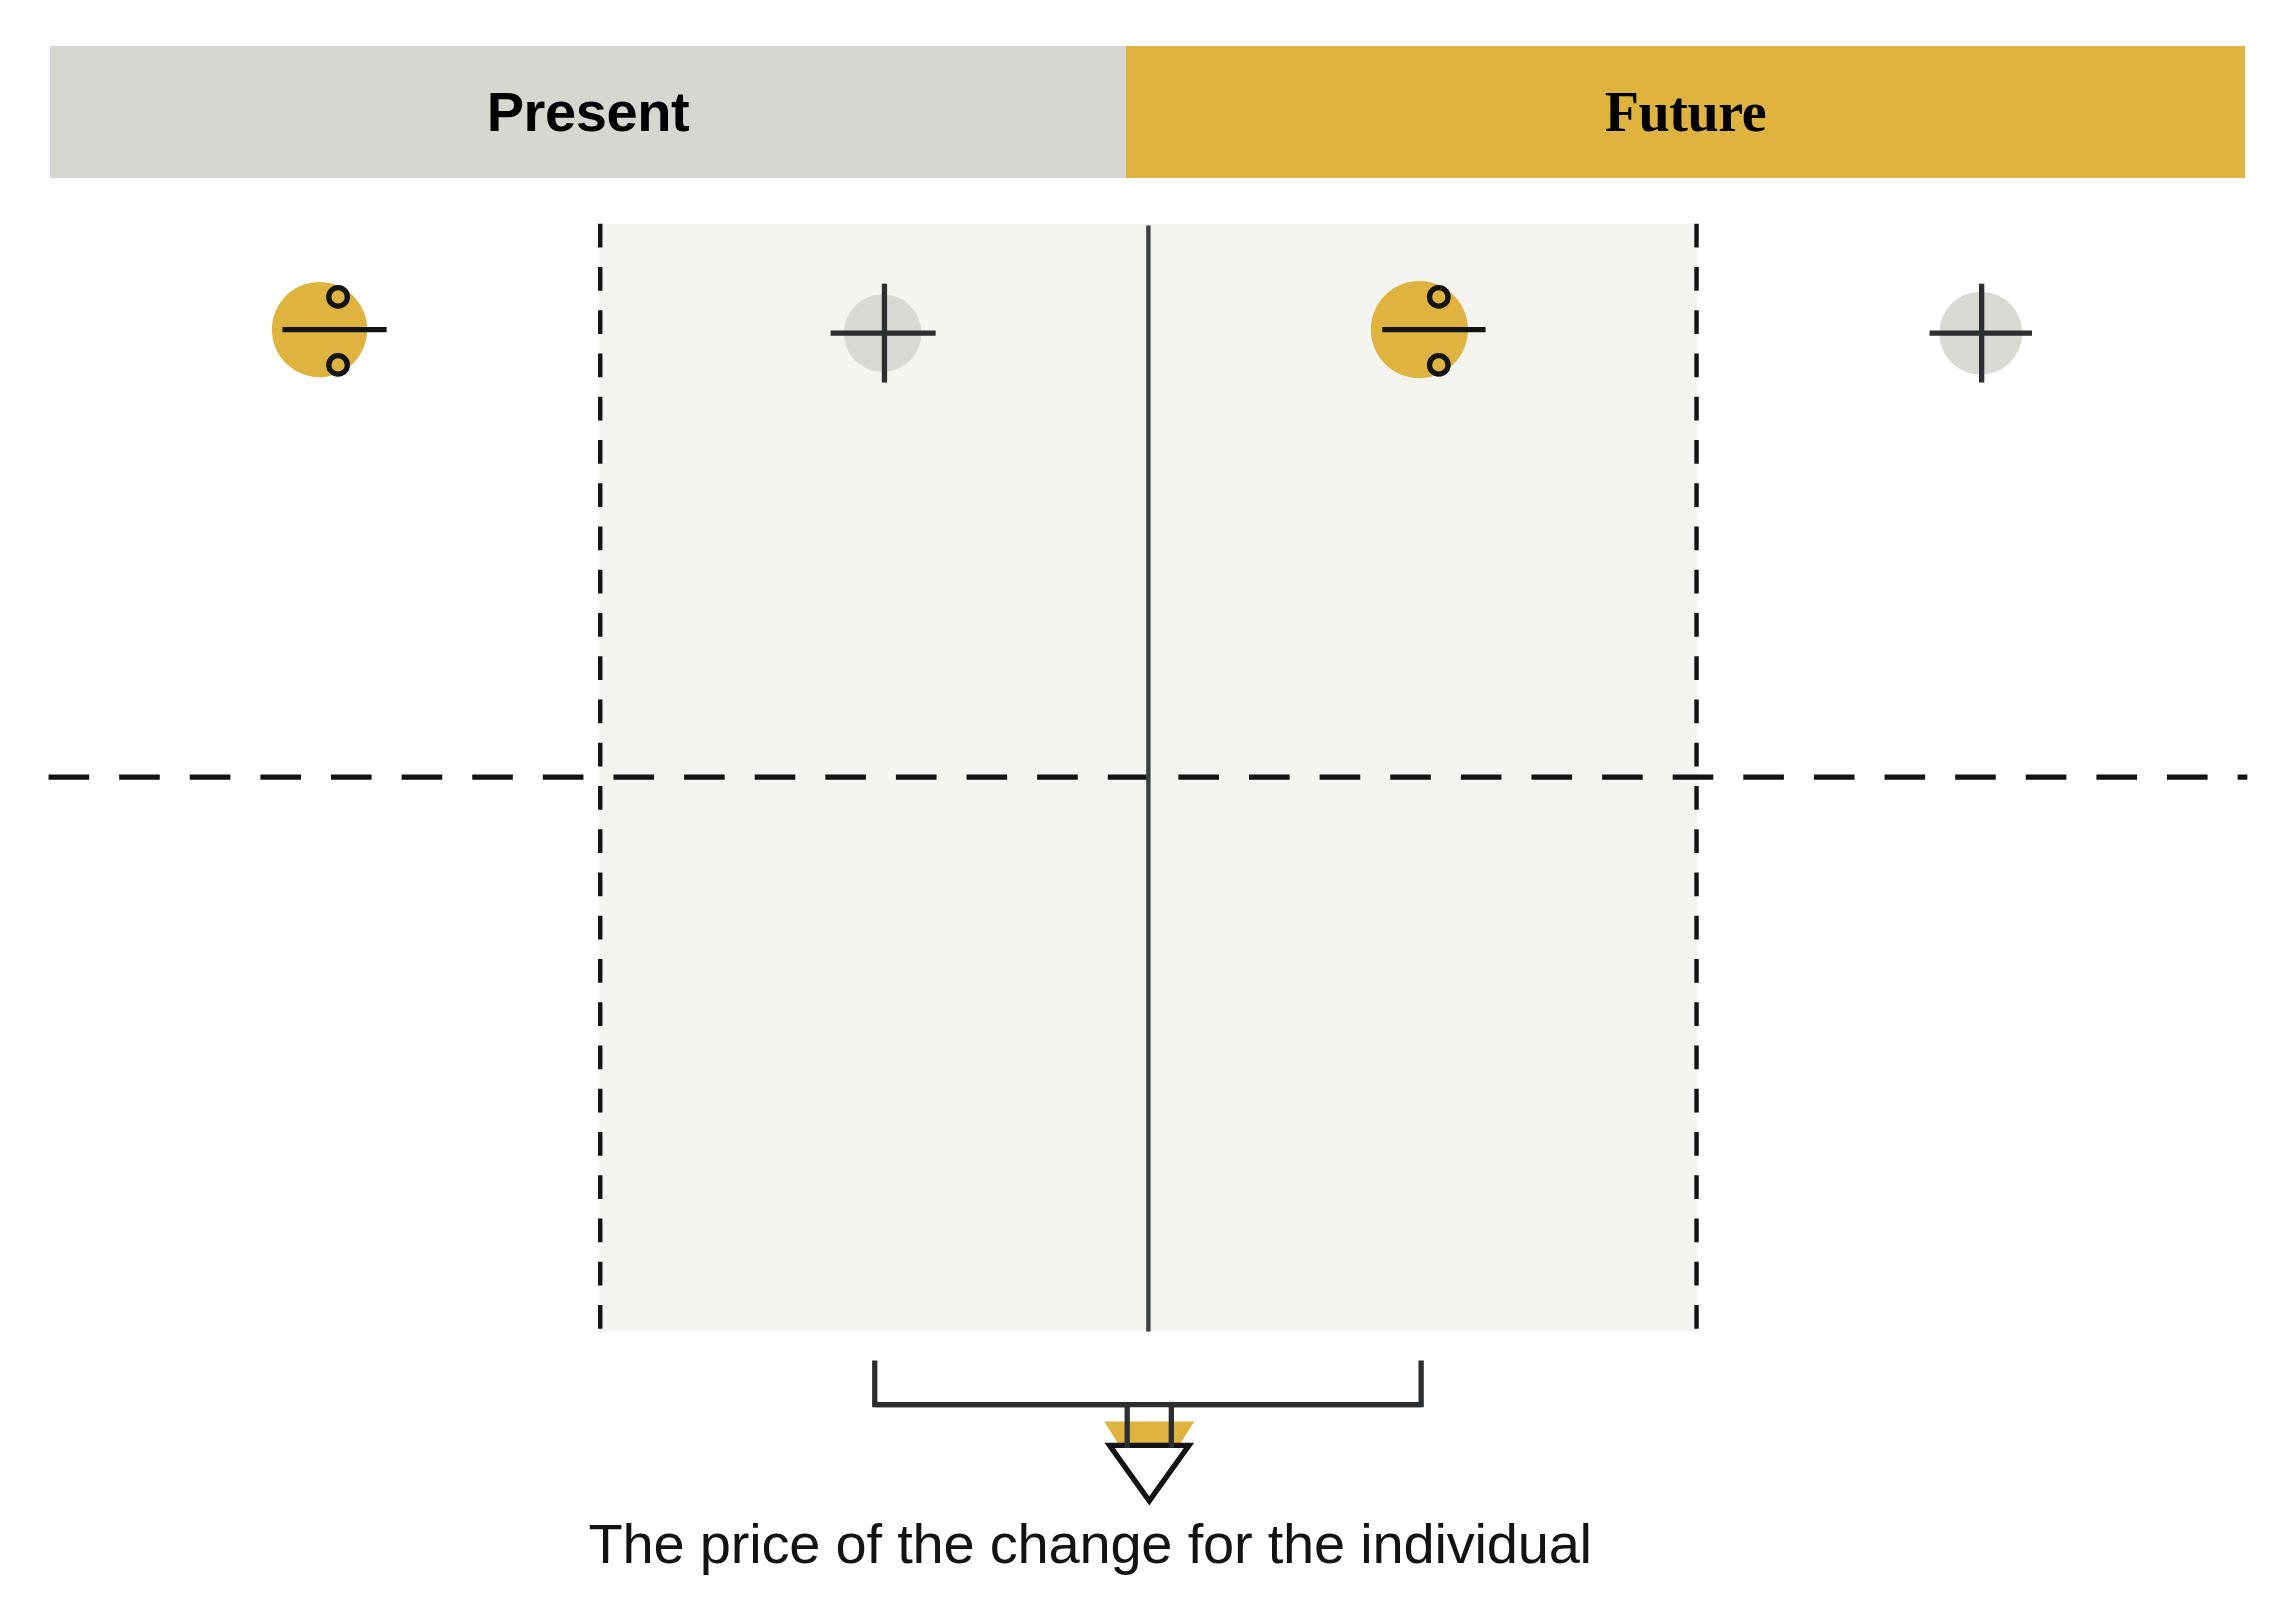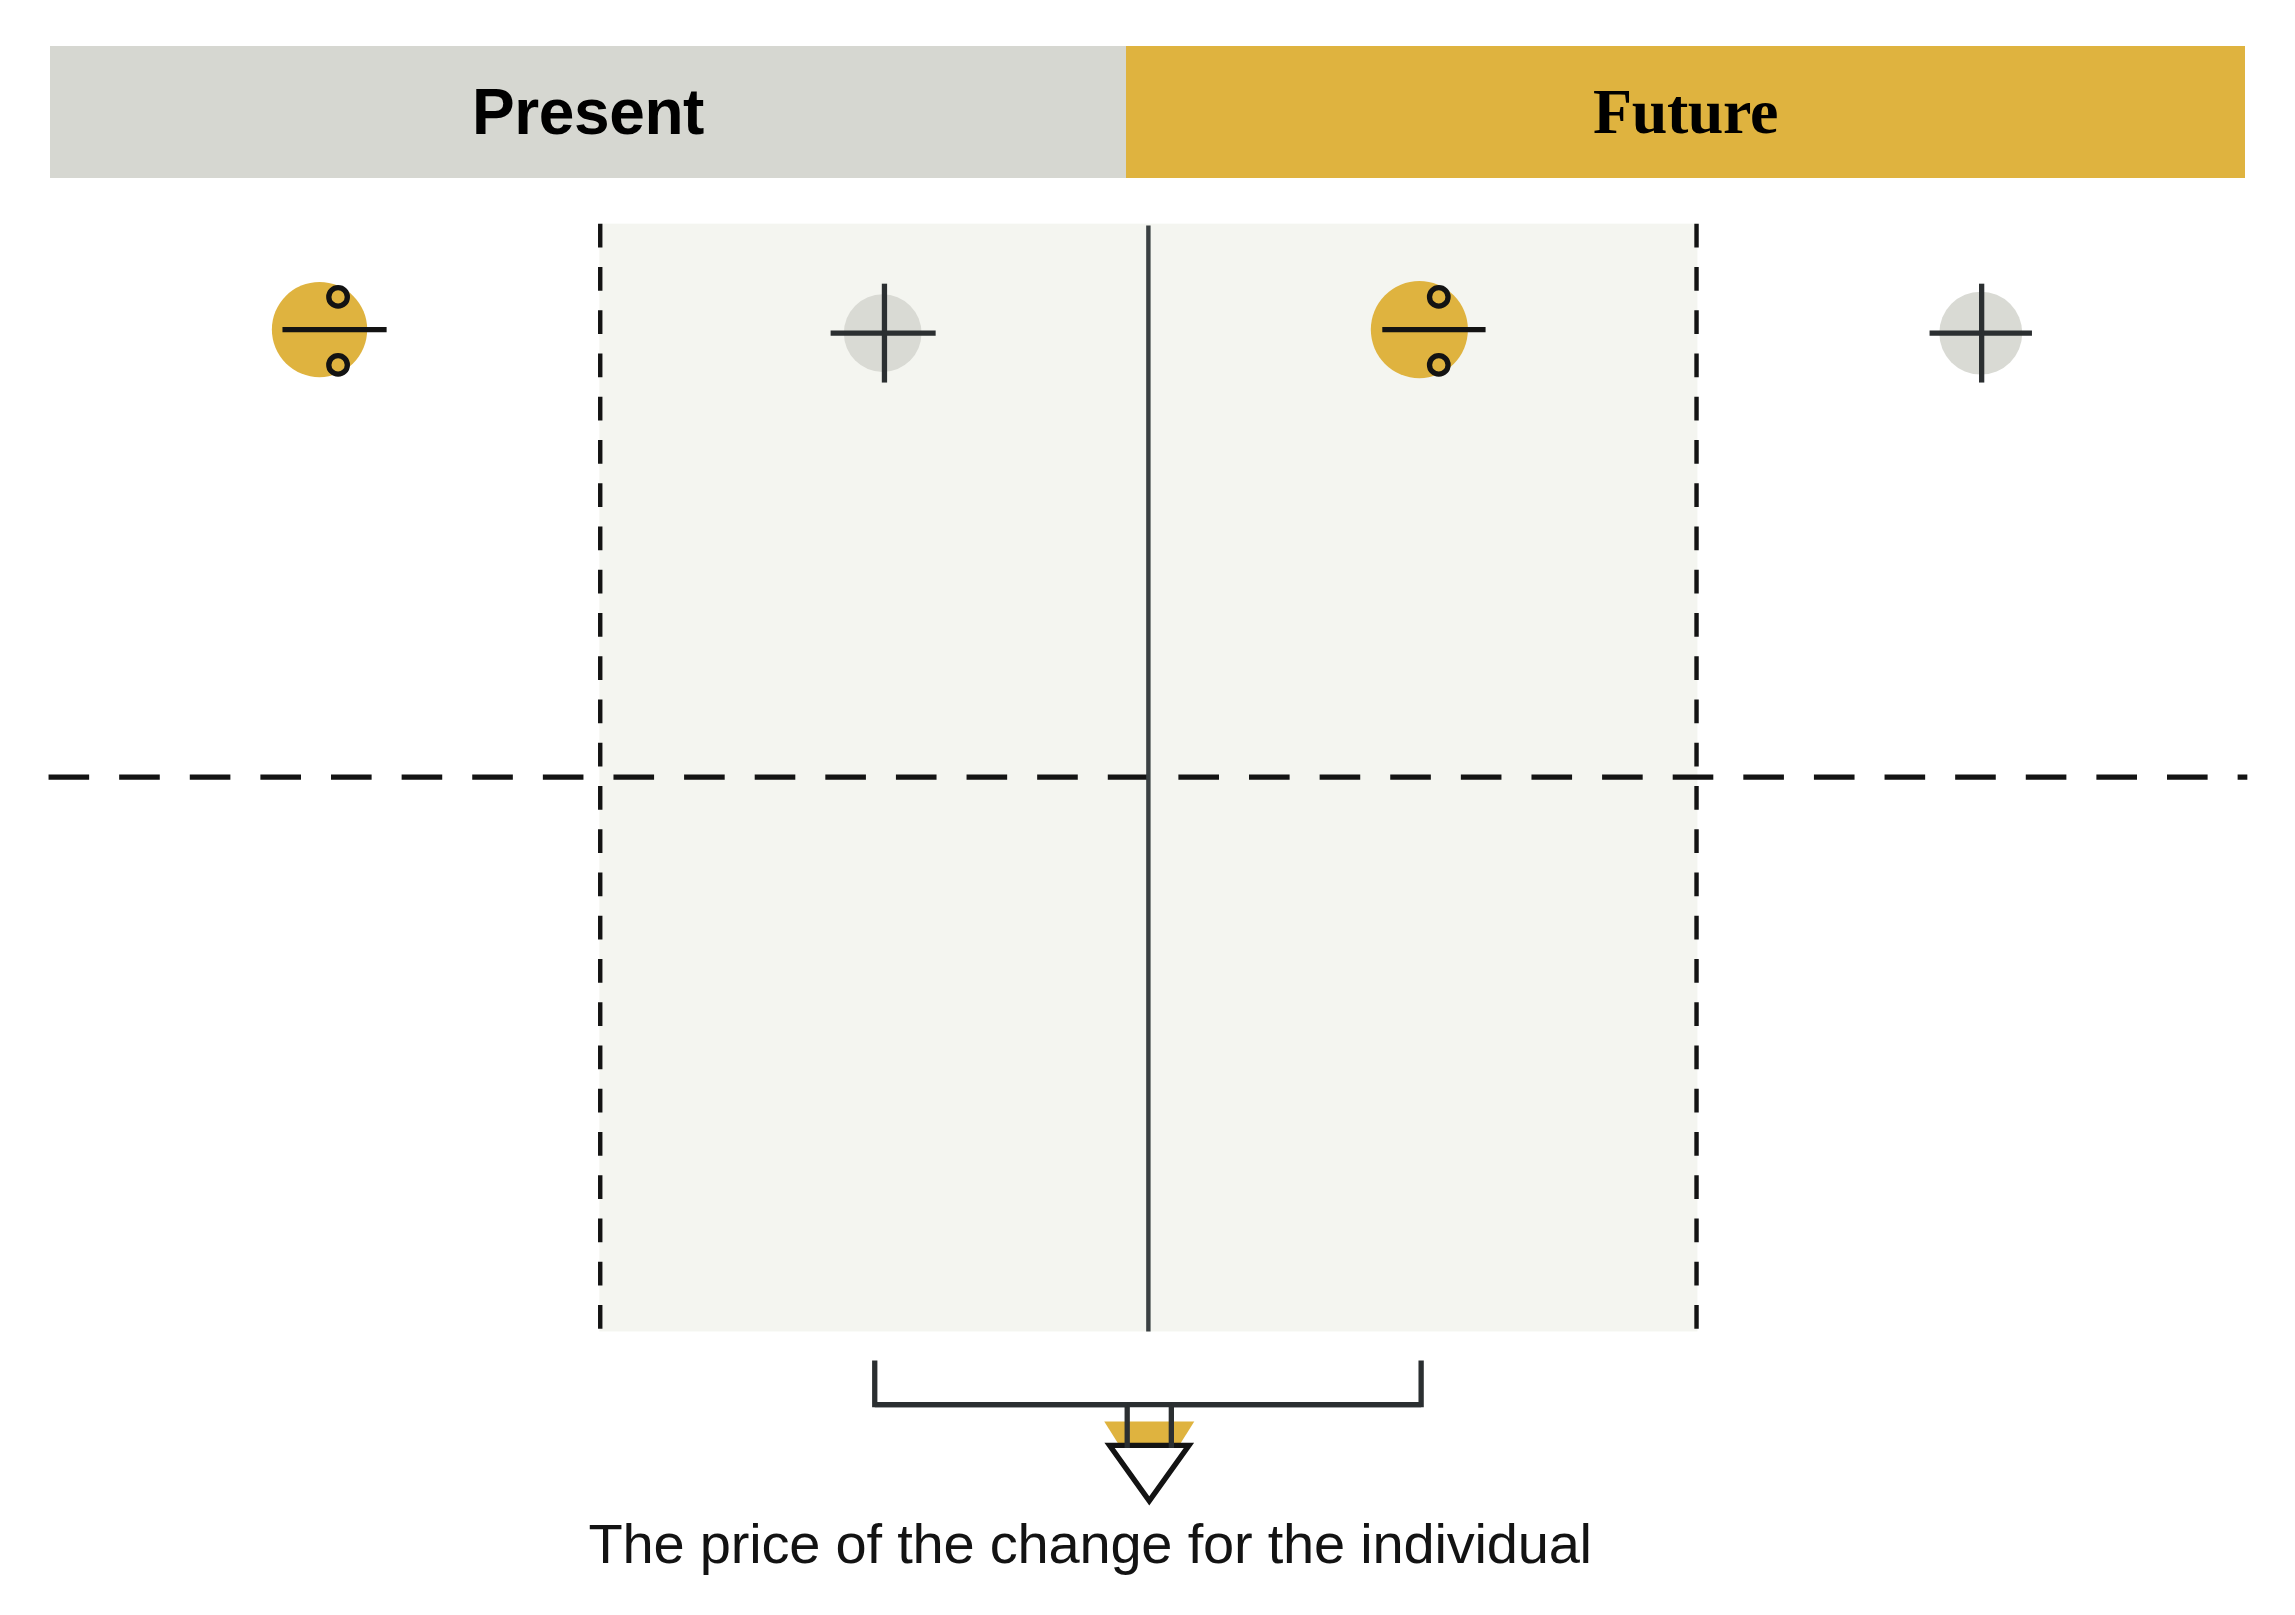--- a/index.html
+++ b/index.html
@@ -43,21 +43,21 @@
   .header-seg-present {
     width: 1076px;
     background: #d6d7d1;
   }
   .header-seg-future {
     width: 1119px;
     background: #dfb33f;
     font-family: Liberation Serif, serif;
   }
   .header-label {
-    font-size: 64px;
+    font-size: 56px;
     font-weight: 700;
     color: #000000;
     letter-spacing: -0.4px;
     line-height: 1;
   }
 
   
   #scene {
     position: absolute;
     left: 0;

